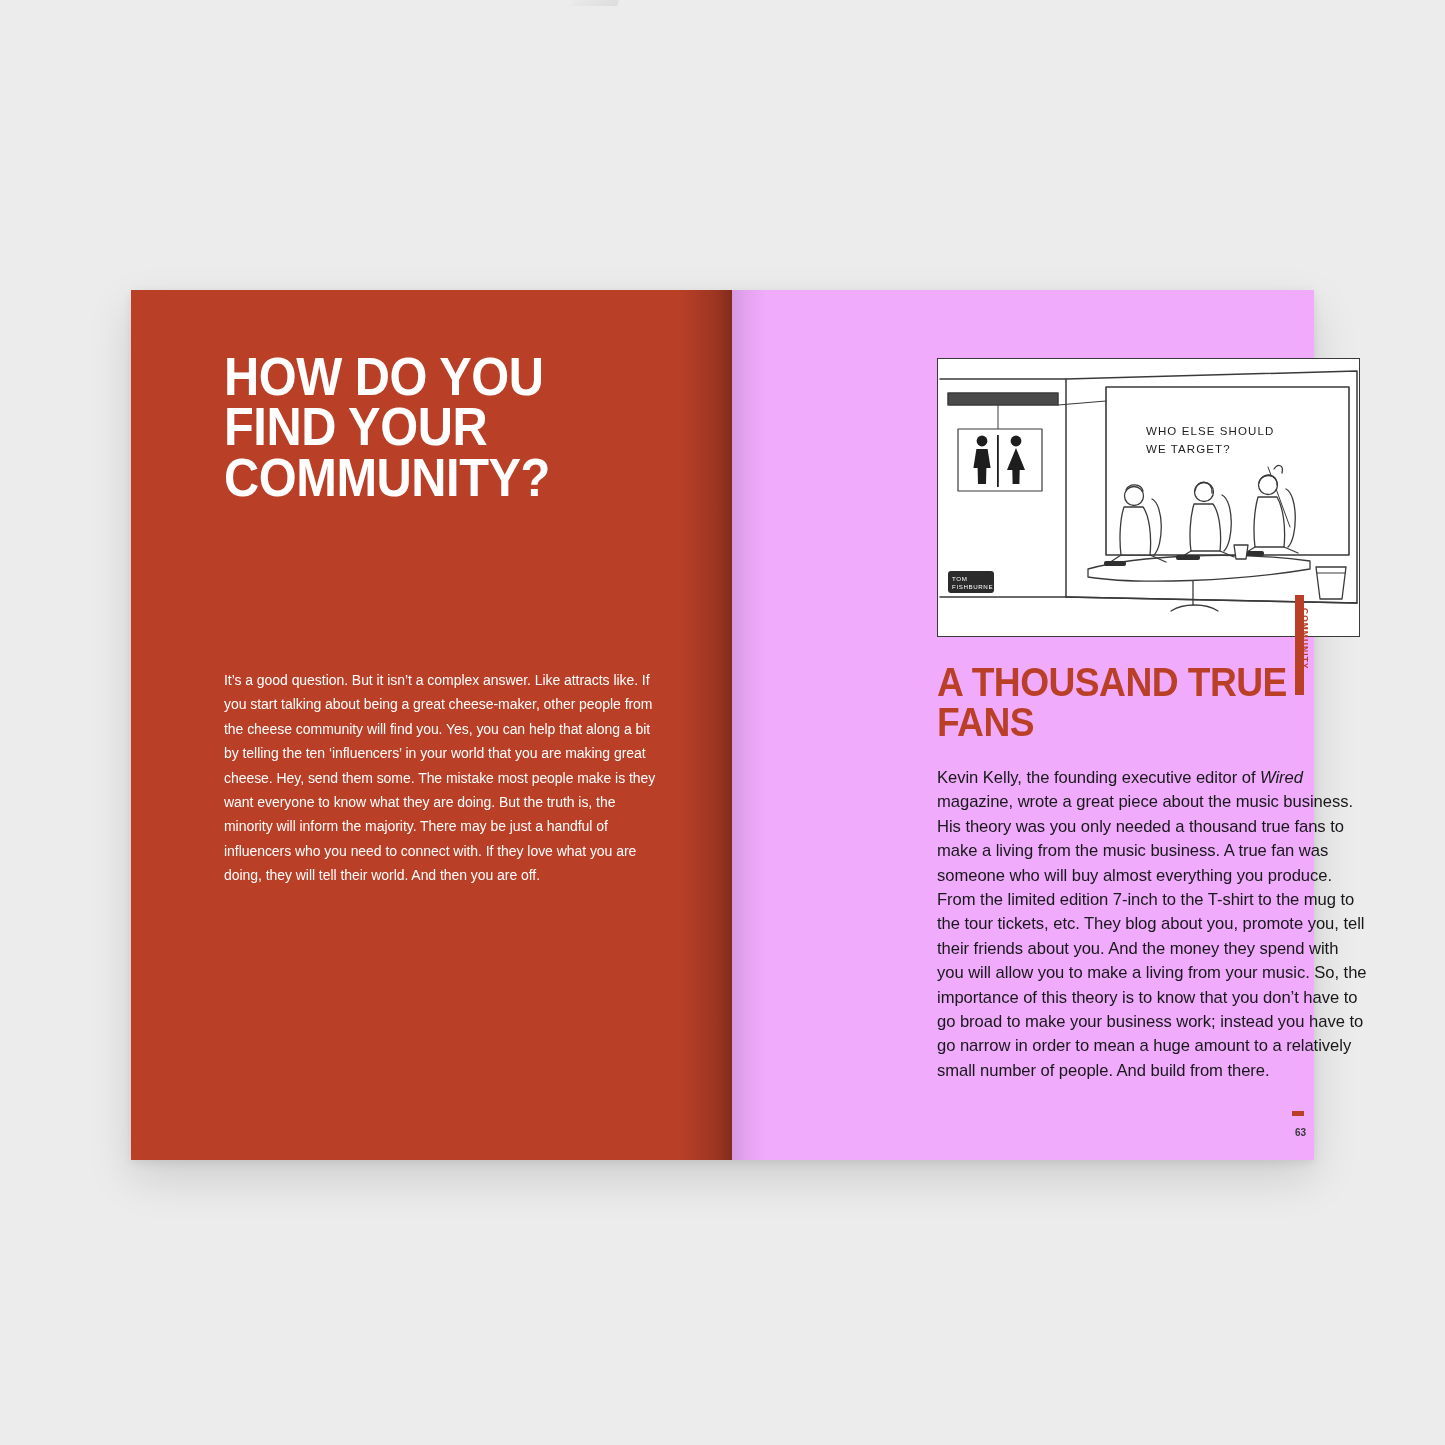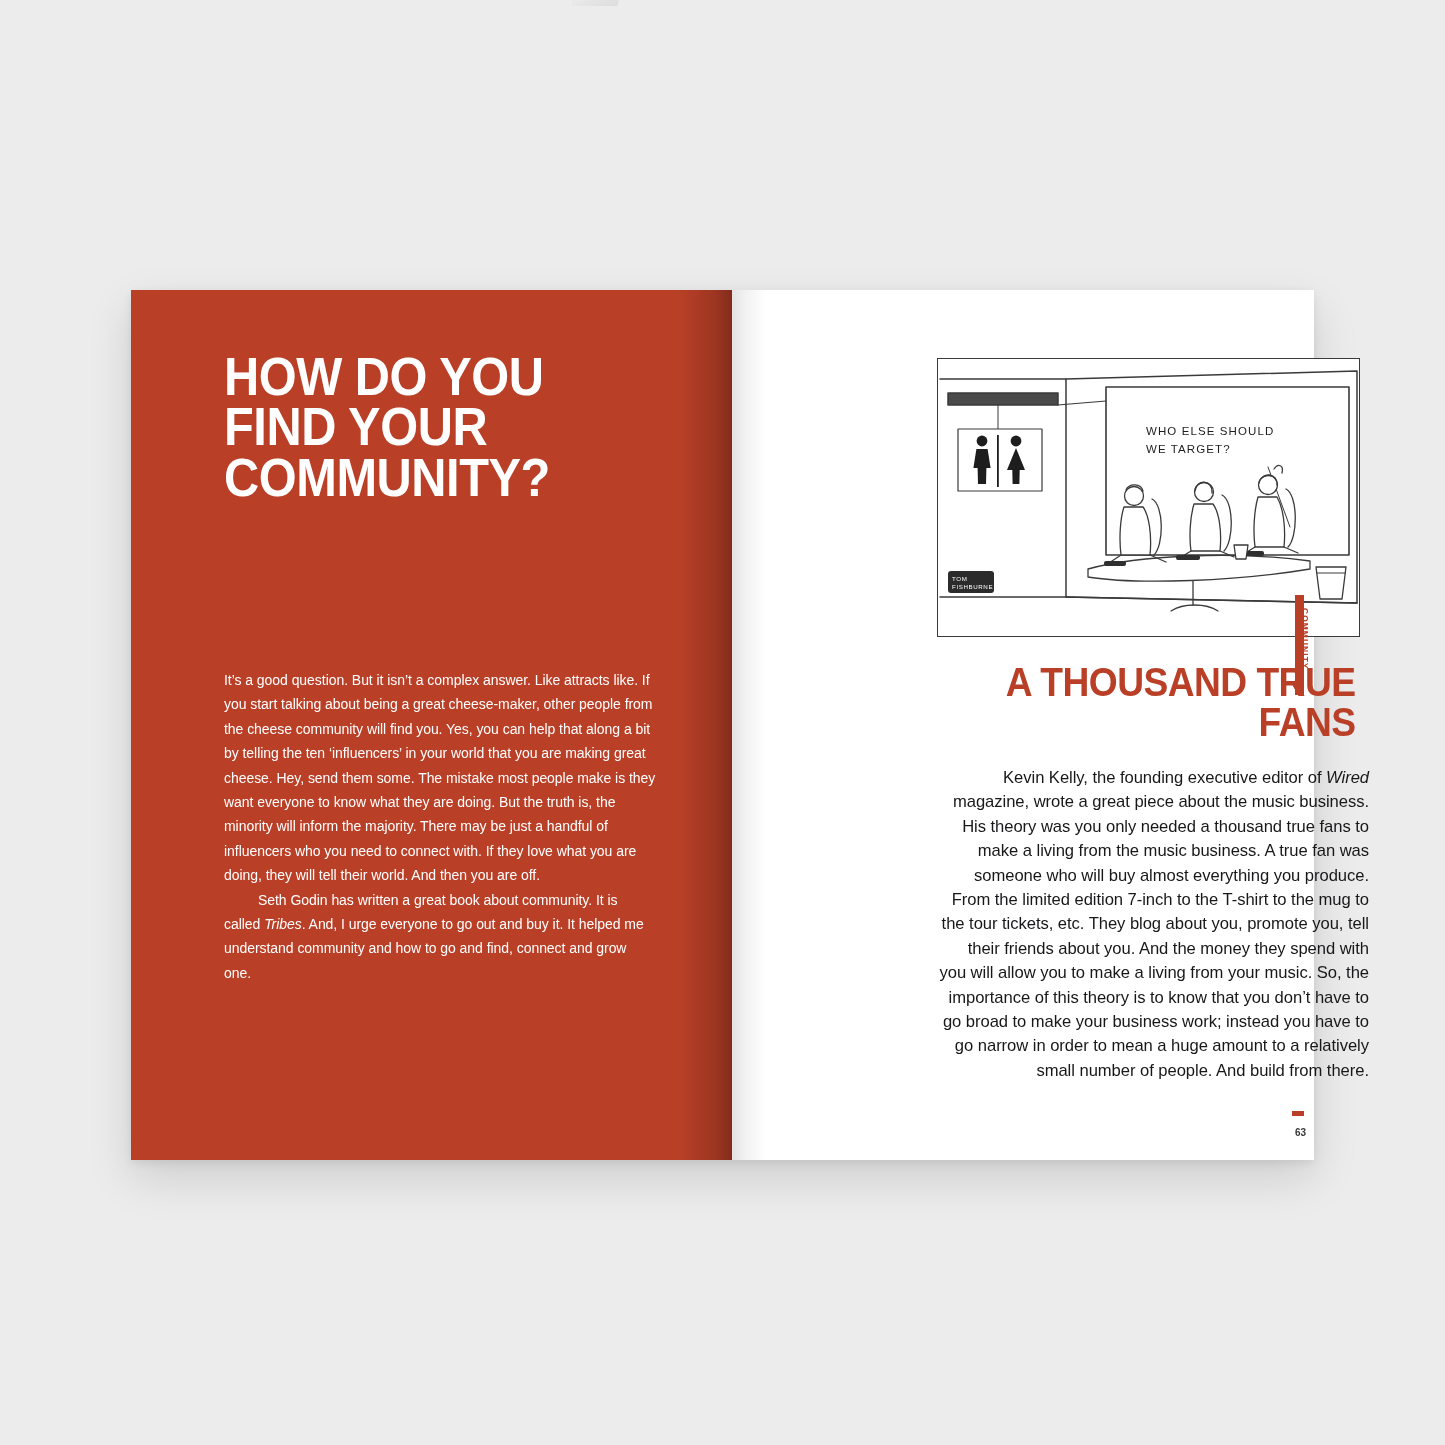--- a/index.html
+++ b/index.html
@@ -53,22 +53,21 @@
     right: 0; top: 0; bottom: 0;
     width: 52px;
     background: linear-gradient(to right, rgba(0,0,0,0) 0%, rgba(0,0,0,0.16) 70%, rgba(0,0,0,0.30) 100%);
     pointer-events: none;
   }
 
   
   .page-right {
     left: 601px;
     width: 582px;
-    background: #ffffff;
-    text-align: right;
+    background: #f0abfc;
   }
   .page-right::before {
     content: "";
     position: absolute;
     left: 0; top: 0; bottom: 0;
     width: 34px;
     background: linear-gradient(to left, rgba(0,0,0,0) 0%, rgba(0,0,0,0.05) 60%, rgba(0,0,0,0.11) 100%);
     pointer-events: none;
   }
   
@@ -212,21 +211,20 @@
     <div class="page page-left">
 
       <div class="headline">
         <span class="l">HOW DO YOU</span>
         <span class="l">FIND YOUR</span>
         <span class="l">COMMUNITY?</span>
       </div>
 
       <div class="left-body">
         <p>It’s a good question. But it isn’t a complex answer. Like attracts like. If you start talking about being a great cheese-maker, other people from the cheese community will find you. Yes, you can help that along a bit by telling the ten ‘influencers’ in your world that you are making great cheese. Hey, send them some. The mistake most people make is they want everyone to know what they are doing. But the truth is, the minority will inform the majority. There may be just a handful of influencers who you need to connect with. If they love what you are doing, they will tell their world. And then you are off.</p>
-        <p class="indent"><span>Seth Godin has written a great book about community. It is called </span><i>Tribes</i><span>. And, I urge everyone to go out and buy it. It helped me understand community and how to go and find, connect and grow one.</span></p>
       </div>
 
     </div>
 
     <div class="page page-right">
 
       <div class="cartoon">
         <svg viewBox="0 0 421 277" width="421" height="277">
           <g fill="none" stroke="#3a3a3a" stroke-width="1.5" stroke-linecap="round" stroke-linejoin="round">
 

